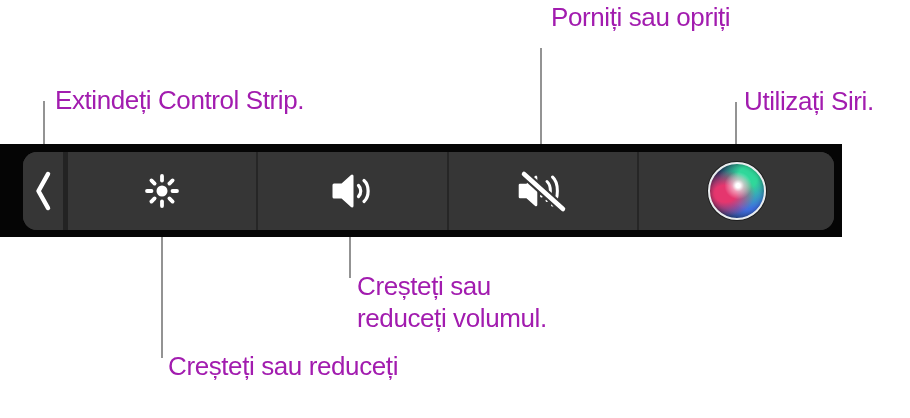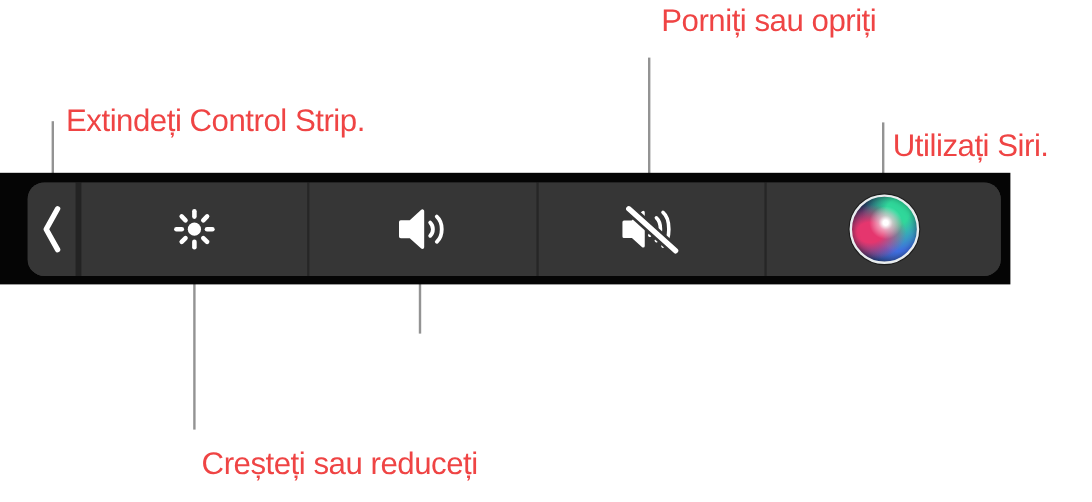--- a/index.html
+++ b/index.html
@@ -3,27 +3,27 @@
 <meta charset="utf-8">
 <style>
   html,body{margin:0;padding:0;background:#ffffff;}
   #canvas{
     position:relative;width:910px;height:418px;background:#ffffff;overflow:hidden;
     font-family:"Liberation Sans","DejaVu Sans",sans-serif;
   }
   
   .callout{
     position:absolute;font-size:26px;line-height:32px;letter-spacing:-0.4px;
-    color:#ef4444;white-space:nowrap;
+    color:#a21caf;white-space:nowrap;
   }
   #callout-expand{left:55px;top:84px;text-align:center;}
   #callout-mute{left:551px;top:1px;}
-  #callout-siri{left:744px;top:85px;margin-top:20px;}
+  #callout-siri{left:744px;top:85px;}
   #callout-volume{left:357px;top:270px;}
-  #callout-brightness{left:168px;top:370px;}
+  #callout-brightness{left:168px;top:350px;}
   
   .cline{position:absolute;width:2px;background:#939393;}
   #line-expand{left:43px;top:101px;height:51px;}
   #line-mute{left:540px;top:48px;height:104px;}
   #line-siri{left:735px;top:102px;height:50px;}
   #line-volume{left:349px;top:230px;height:48px;}
   #line-brightness{left:161px;top:229px;height:129px;}
   
   #touchbar{position:absolute;left:0;top:144px;width:842px;height:93px;background:#050505;}
   #strip-inner{
@@ -62,20 +62,24 @@
   </div>
 
   <div class="callout" id="callout-mute">
     <div>Porniți sau opriți</div>
   </div>
 
   <div class="callout" id="callout-siri">
     <div>Utilizați Siri.</div>
   </div>
 
+  <div class="callout" id="callout-volume">
+    <div>Creșteți sau</div>
+    <div>reduceți volumul.</div>
+  </div>
 
   <div class="callout" id="callout-brightness">
     <div>Creșteți sau reduceți</div>
   </div>
 
   <div class="cline" id="line-expand"></div>
   <div class="cline" id="line-mute"></div>
   <div class="cline" id="line-siri"></div>
   <div class="cline" id="line-volume"></div>
   <div class="cline" id="line-brightness"></div>

